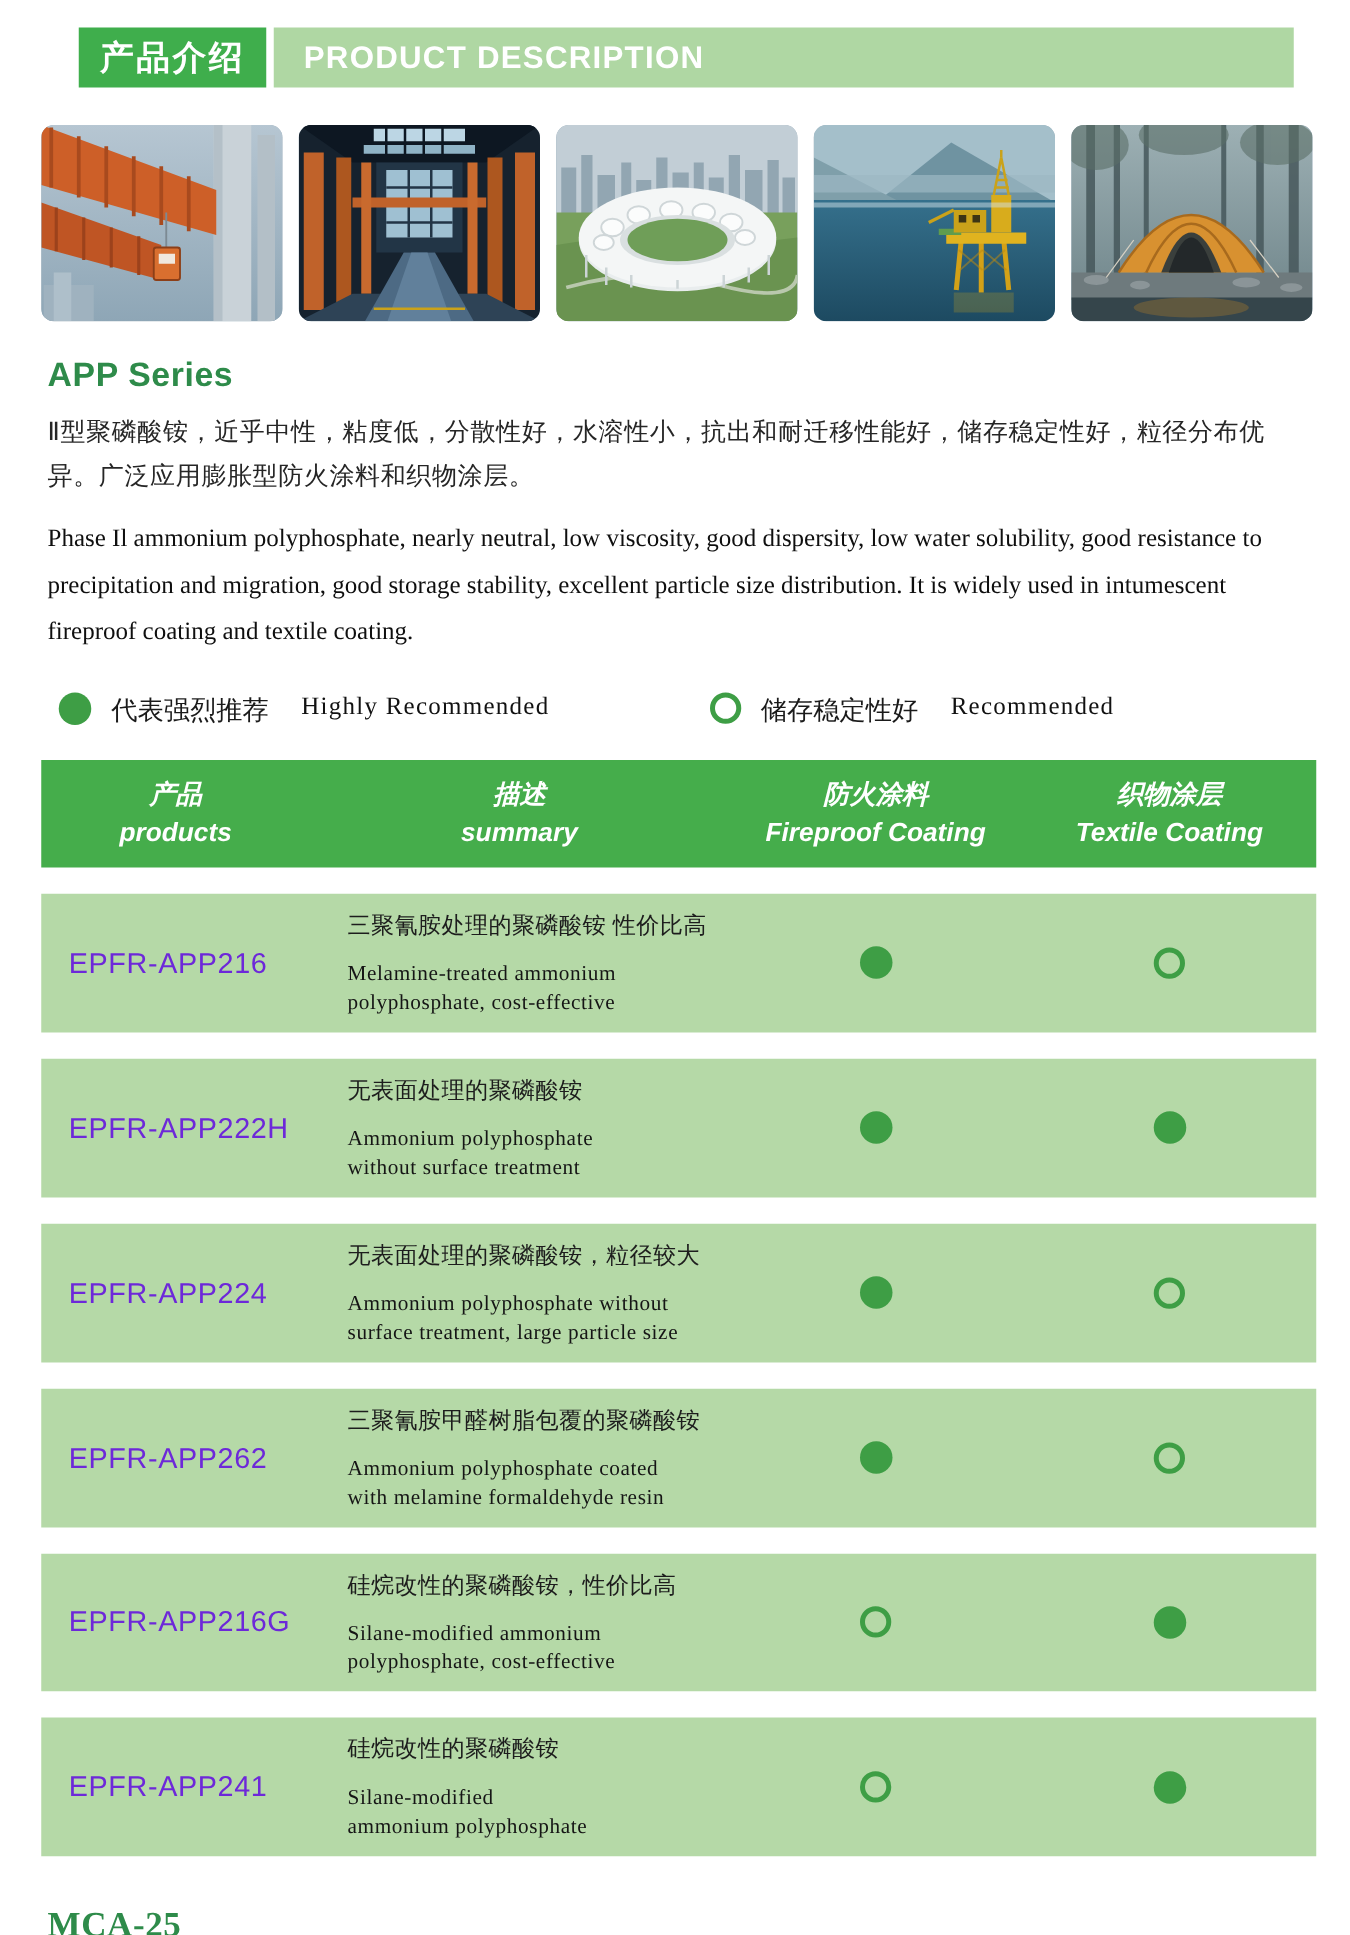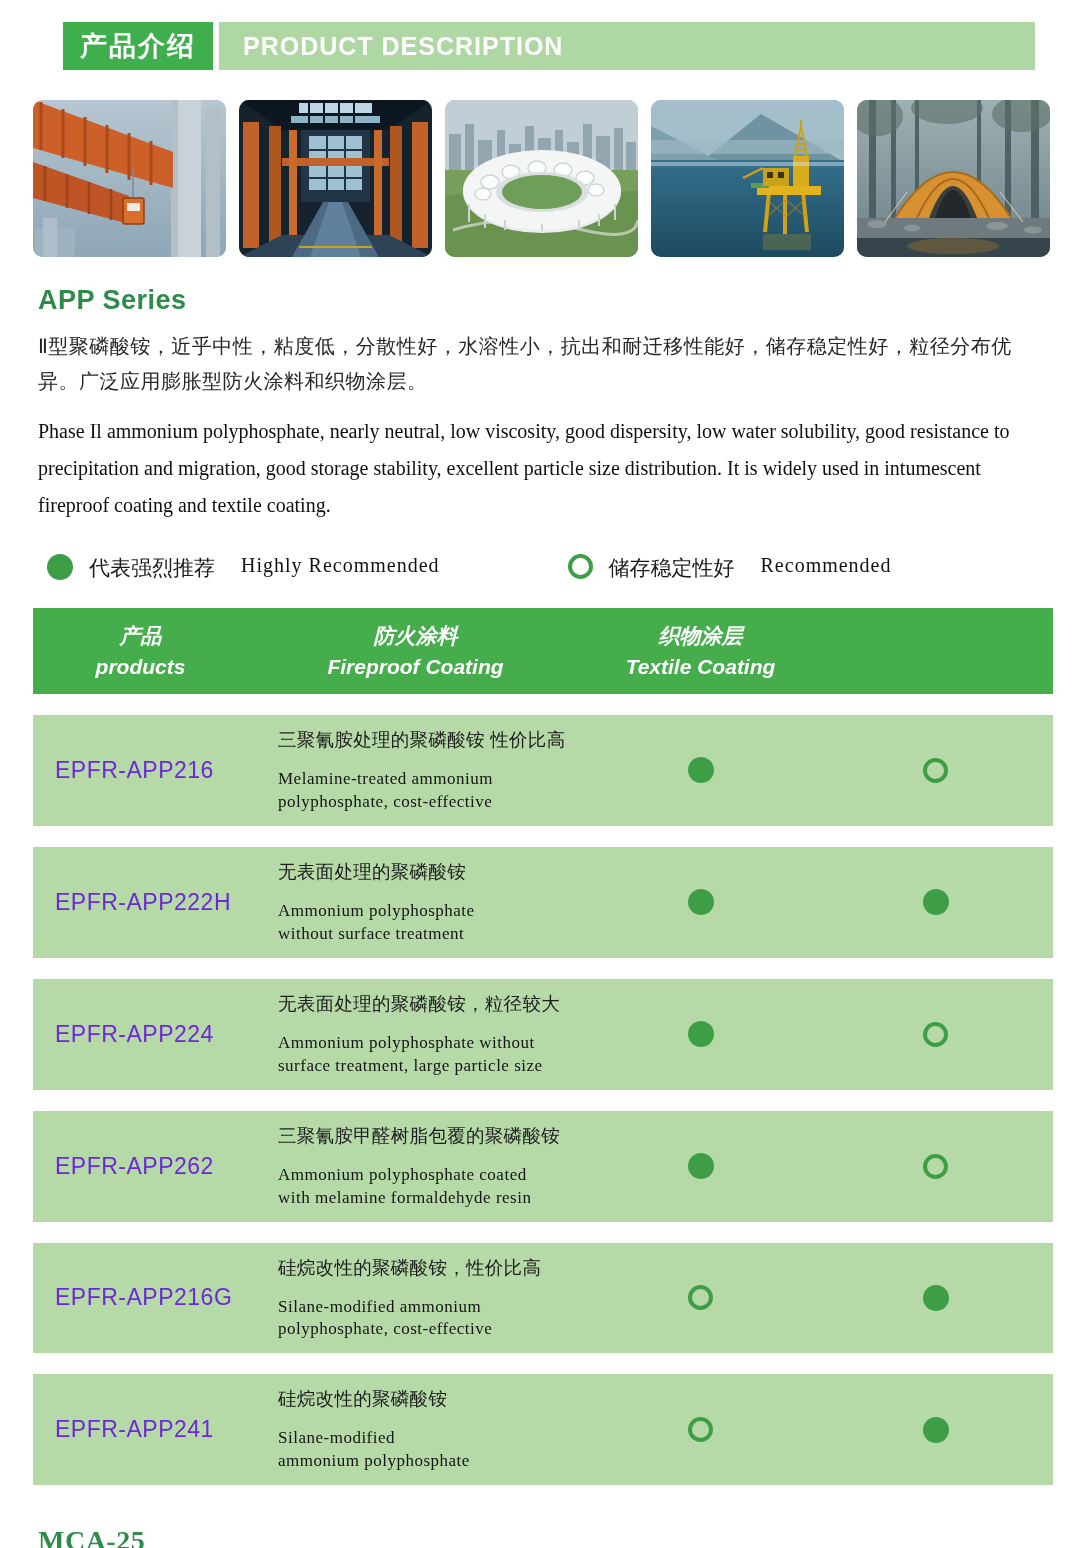--- a/index.html
+++ b/index.html
@@ -297,20 +297,24 @@
     <span class="en">Recommended</span>
   </div>
 
   <div class="table">
     <div class="thead">
       <div class="th">
         <div>产品</div>
         <div>products</div>
       </div>
       <div class="th">
+        <div>描述</div>
+        <div>summary</div>
+      </div>
+      <div class="th">
         <div>防火涂料</div>
         <div>Fireproof Coating</div>
       </div>
       <div class="th">
         <div>织物涂层</div>
         <div>Textile Coating</div>
       </div>
     </div>
     <div>
   <div class="trow">

